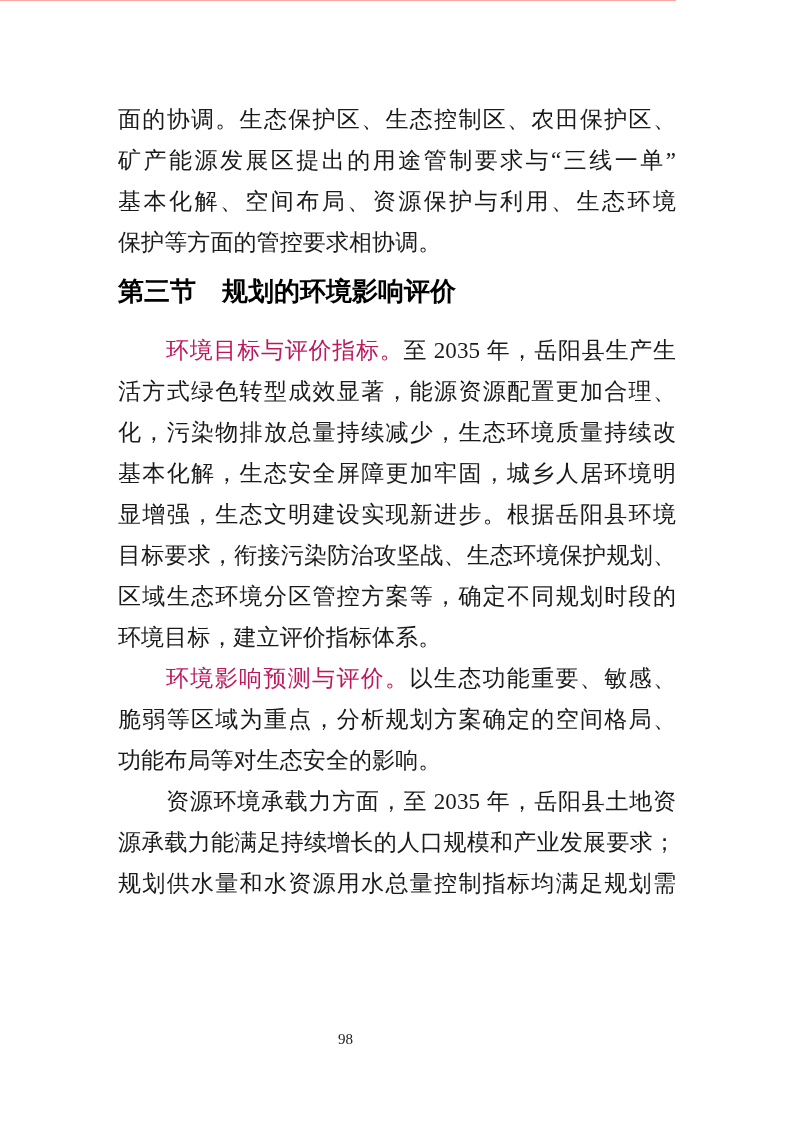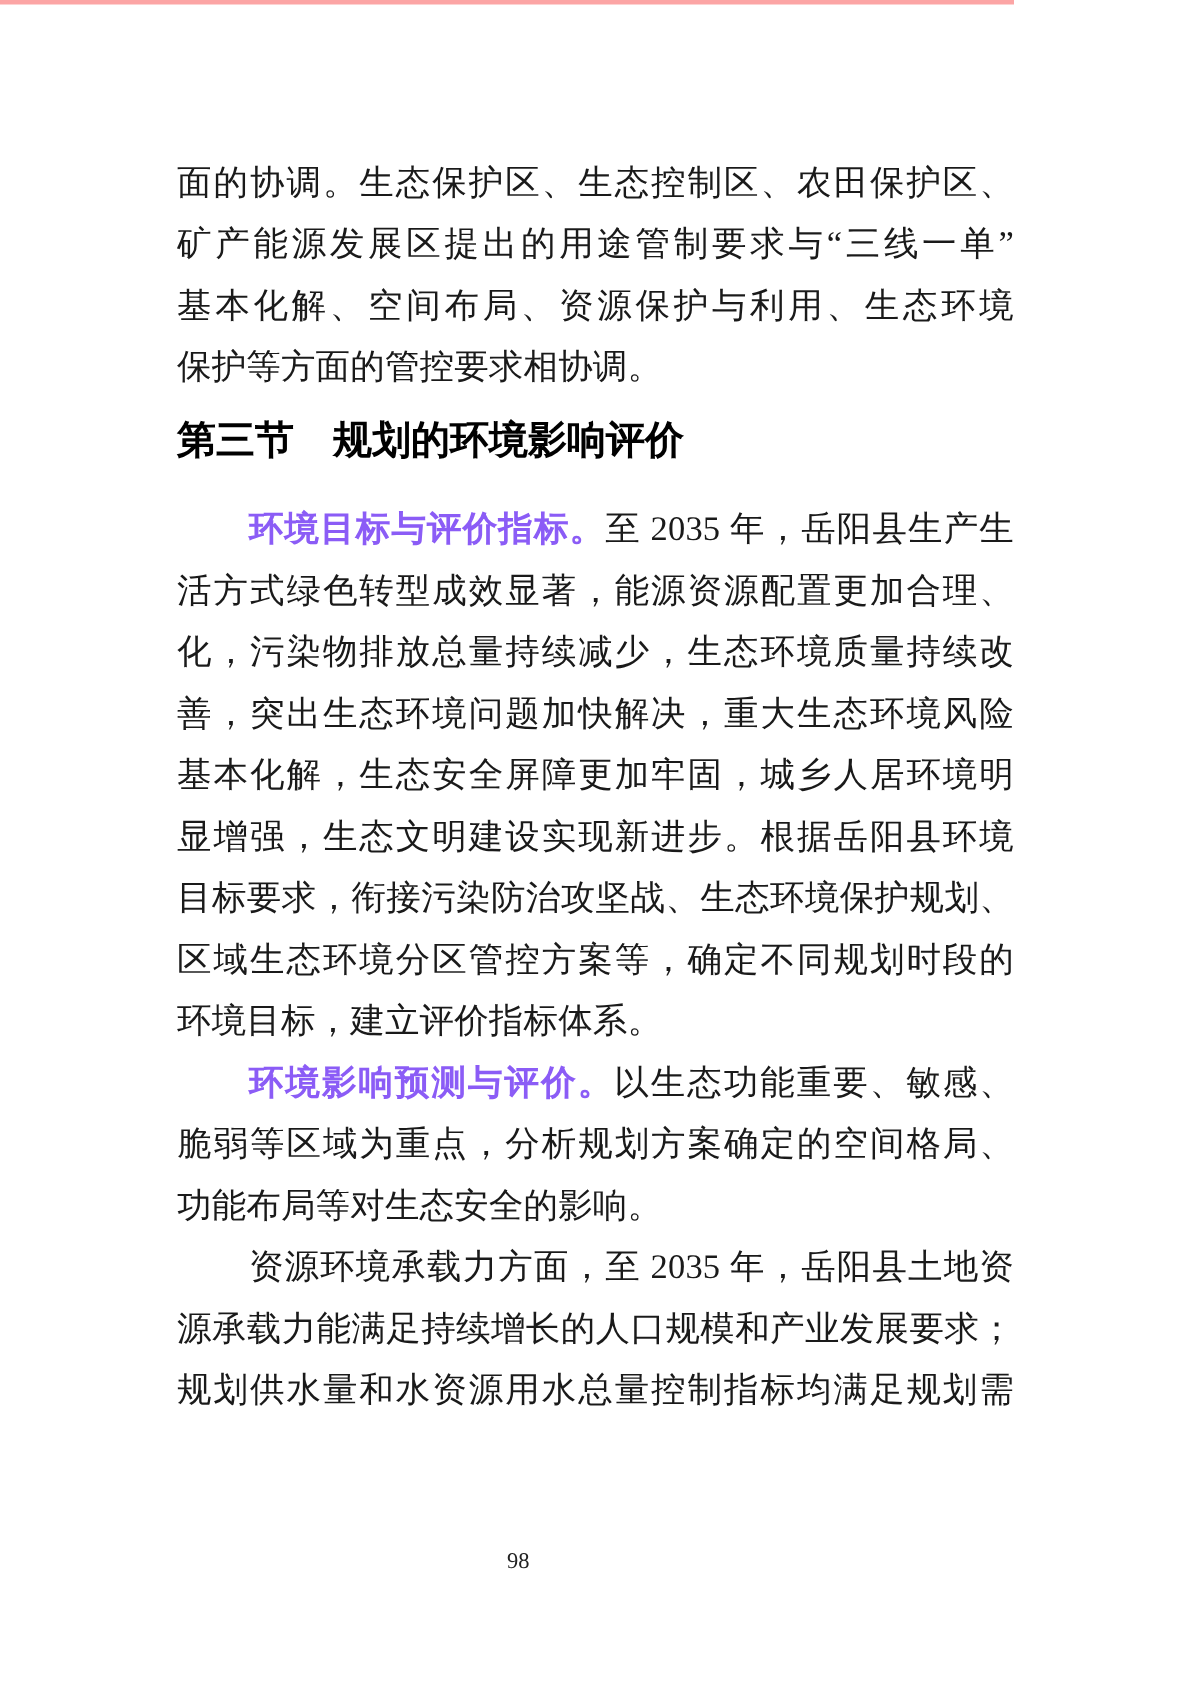--- a/index.html
+++ b/index.html
@@ -8,21 +8,21 @@
     background: #ffffff;
   }
   .page {
     position: relative;
     width: 676px;
     height: 1122px;
     background: #ffffff;
     color: #1a1a1a;
     font-family: "Liberation Serif", serif;
     overflow: hidden;
-    border-top: 3px solid #fca5a5;
+    border-top: 1px solid #fca5a5;
     box-sizing: border-box;
   }
   .content {
     position: absolute;
     left: 118px;
     top: 98px;
     width: 558px;
   }
   .line {
     font-size: 23px;
@@ -33,22 +33,22 @@
     text-align-last: justify;
     letter-spacing: 0.1px;
   }
   .line.last {
     text-align-last: left;
   }
   .line.indent {
     text-indent: 48px;
   }
   .lead-bold {
-    font-weight: bold;
-    color: #8b5cf6;
+    font-weight: normal;
+    color: #be185d;
     margin-top: 29px;
   }
   .heading {
     margin: 8px 0 18px 0;
     font-size: 26px;
     line-height: 41px;
     font-family: "Liberation Sans", sans-serif;
     font-weight: bold;
     color: #000000;
   }
@@ -73,21 +73,20 @@
         <div class="line"><span>面的协调。生态保护区、生态控制区、农田保护区、</span></div>
         <div class="line"><span>矿产能源发展区提出的用途管制要求与“三线一单”</span></div>
         <div class="line"><span>基本化解、空间布局、资源保护与利用、生态环境</span></div>
         <div class="line last"><span>保护等方面的管控要求相协调。</span></div>
       </div>
     <h2 class="heading">第三节　规划的环境影响评价</h2>
     <div class="paragraphs">
         <div class="line indent"><span class="lead-bold">环境目标与评价指标。</span><span>至 2035 年，岳阳县生产生</span></div>
         <div class="line"><span>活方式绿色转型成效显著，能源资源配置更加合理、</span></div>
         <div class="line"><span>化，污染物排放总量持续减少，生态环境质量持续改</span></div>
-        <div class="line"><span>善，突出生态环境问题加快解决，重大生态环境风险</span></div>
         <div class="line"><span>基本化解，生态安全屏障更加牢固，城乡人居环境明</span></div>
         <div class="line"><span>显增强，生态文明建设实现新进步。根据岳阳县环境</span></div>
         <div class="line"><span>目标要求，衔接污染防治攻坚战、生态环境保护规划、</span></div>
         <div class="line"><span>区域生态环境分区管控方案等，确定不同规划时段的</span></div>
         <div class="line last"><span>环境目标，建立评价指标体系。</span></div>
         <div class="line indent"><span class="lead-bold">环境影响预测与评价。</span><span>以生态功能重要、敏感、</span></div>
         <div class="line"><span>脆弱等区域为重点，分析规划方案确定的空间格局、</span></div>
         <div class="line last"><span>功能布局等对生态安全的影响。</span></div>
         <div class="line indent"><span>资源环境承载力方面，至 2035 年，岳阳县土地资</span></div>
         <div class="line"><span>源承载力能满足持续增长的人口规模和产业发展要求；</span></div>

